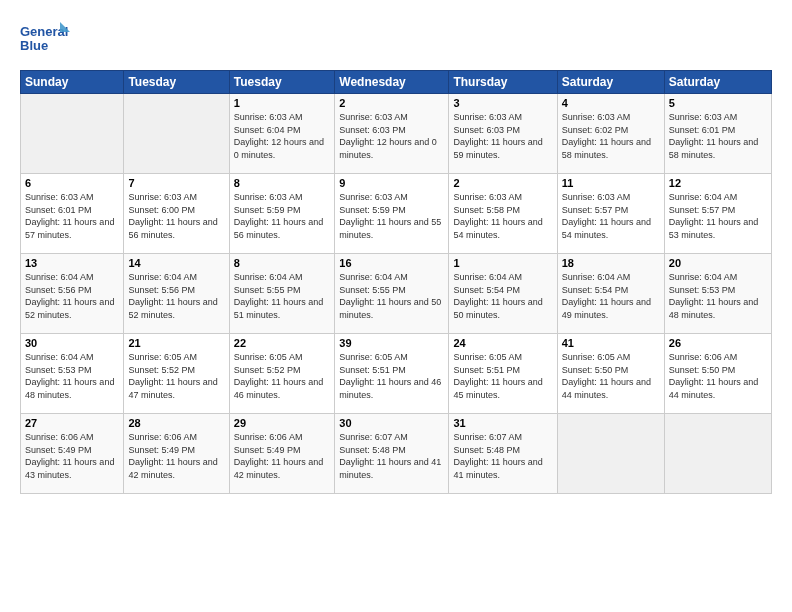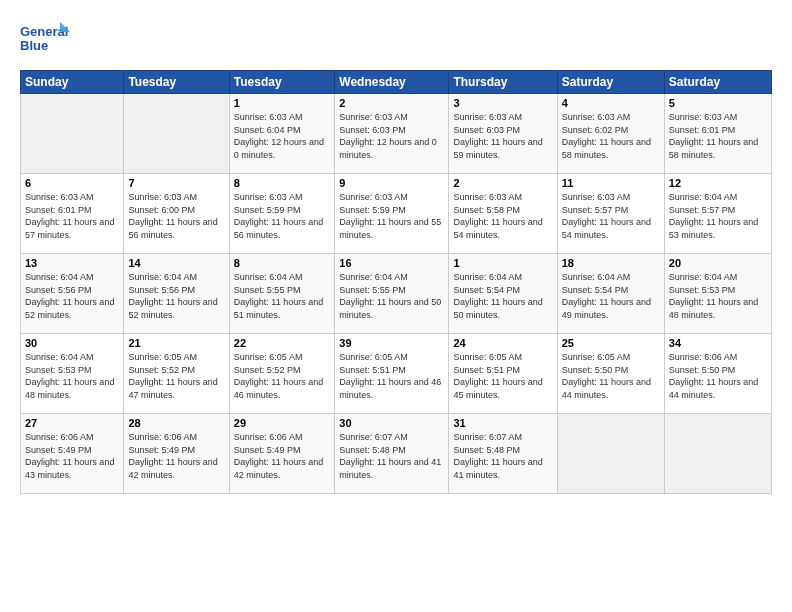--- a/index.html
+++ b/index.html
@@ -204,25 +204,25 @@
         </td>
         <td>
           <div class="day-num">39</div>
           <div class="day-info">Sunrise: 6:05 AM<br>Sunset: 5:51 PM<br>Daylight: 11 hours and 46 minutes.</div>
         </td>
         <td>
           <div class="day-num">24</div>
           <div class="day-info">Sunrise: 6:05 AM<br>Sunset: 5:51 PM<br>Daylight: 11 hours and 45 minutes.</div>
         </td>
         <td>
-          <div class="day-num">25</div>
+          <div class="day-num">41</div>
           <div class="day-info">Sunrise: 6:05 AM<br>Sunset: 5:50 PM<br>Daylight: 11 hours and 44 minutes.</div>
         </td>
         <td>
-          <div class="day-num">34</div>
+          <div class="day-num">26</div>
           <div class="day-info">Sunrise: 6:06 AM<br>Sunset: 5:50 PM<br>Daylight: 11 hours and 44 minutes.</div>
         </td>
       </tr>
       <tr>
         <td>
           <div class="day-num">27</div>
           <div class="day-info">Sunrise: 6:06 AM<br>Sunset: 5:49 PM<br>Daylight: 11 hours and 43 minutes.</div>
         </td>
         <td>
           <div class="day-num">28</div>

